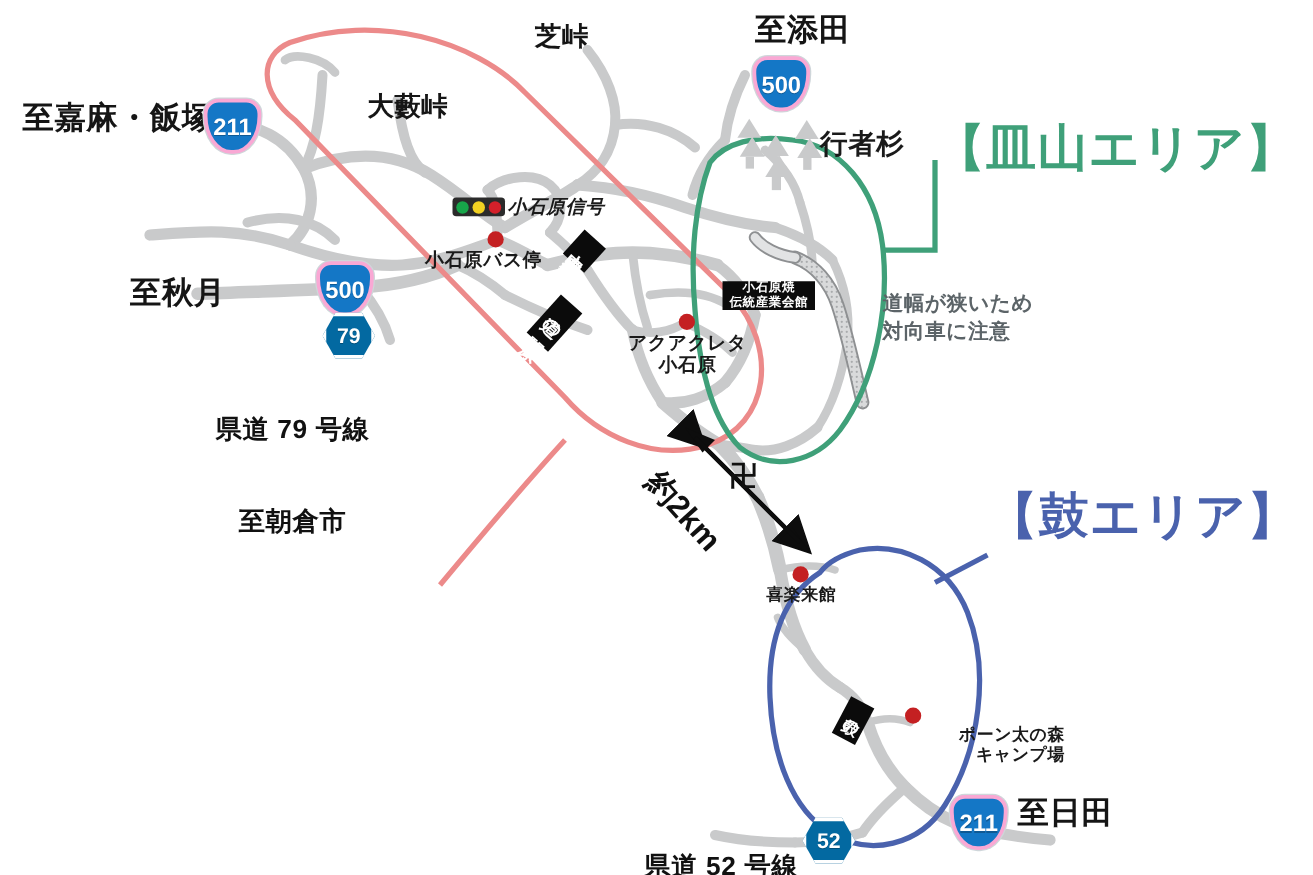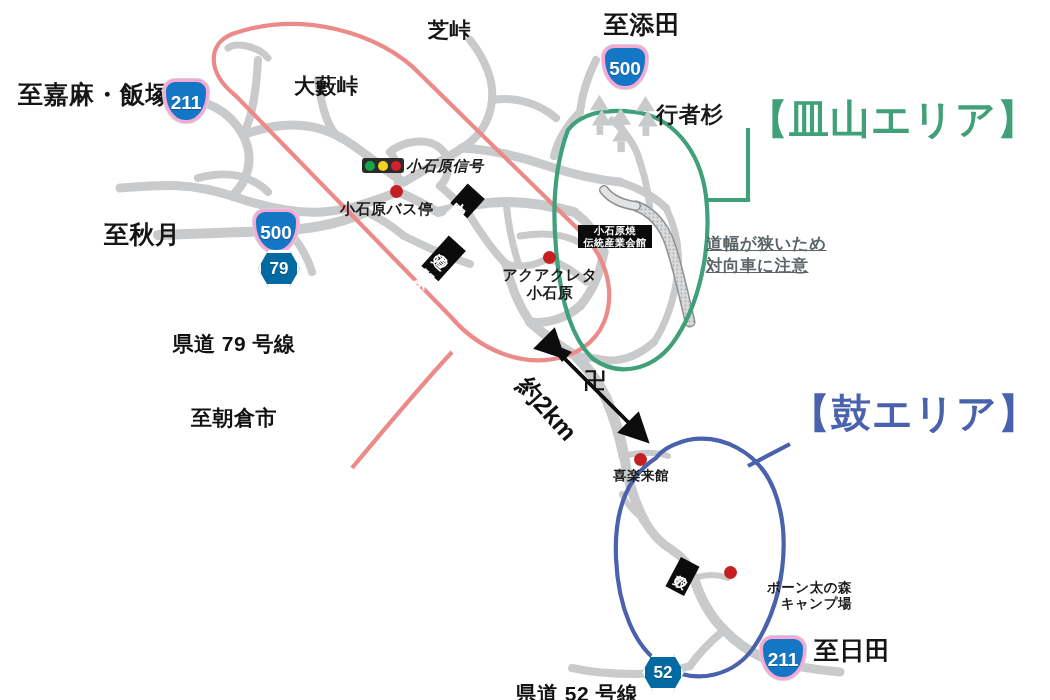--- a/index.html
+++ b/index.html
@@ -25,21 +25,21 @@
     color:#111111;
     font-weight:bold;
     letter-spacing:0.5px;
   }
   .lbl.dest{ font-size:25px; color:#151515; }
   .lbl.pass{ font-size:21px; color:#151515; }
   .lbl.poi { font-size:15px; color:#1a1a1a; font-weight:bold; }
   .lbl.poi-sm{ font-size:13.5px; color:#1a1a1a; font-weight:bold; }
   .lbl.road-note{ font-size:21px; color:#111; }
   .lbl.warn{
-    font-size:16.5px; color:#5c6468; font-weight:bold; line-height:1.35;text-decoration:underline;
+    font-size:16.5px; color:#5c6468; font-weight:bold; line-height:1.35;
   }
   .lbl.area{
     font-size:40px; font-weight:bold; letter-spacing:1px;
   }
   .lbl.area.michi { color:#ec8a8a; }
   .lbl.area.sara  { color:#3fa079; }
   .lbl.area.tsuzumi{ color:#4a62ad; }
   .lbl.center{ text-align:center; }
 
   

